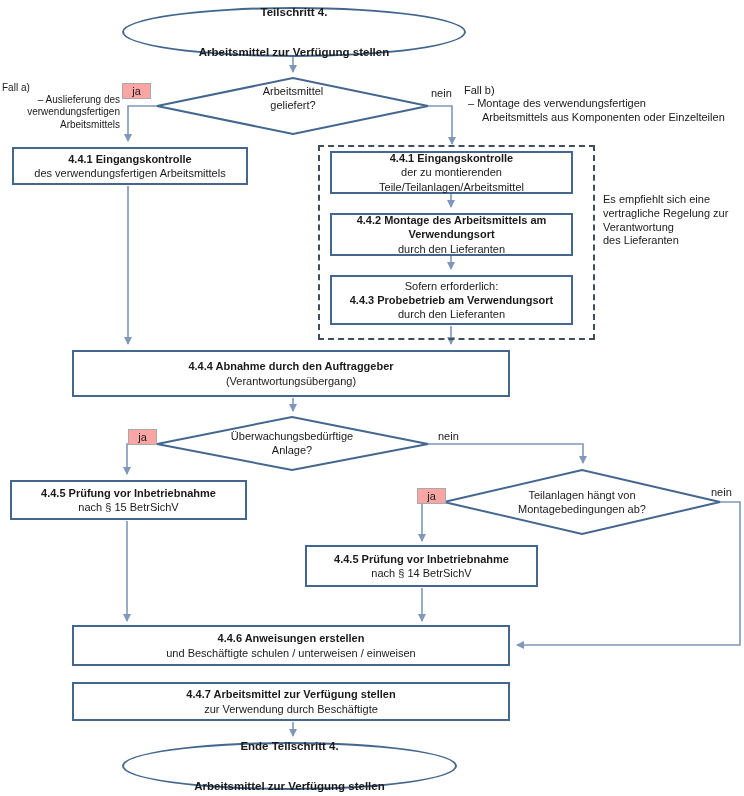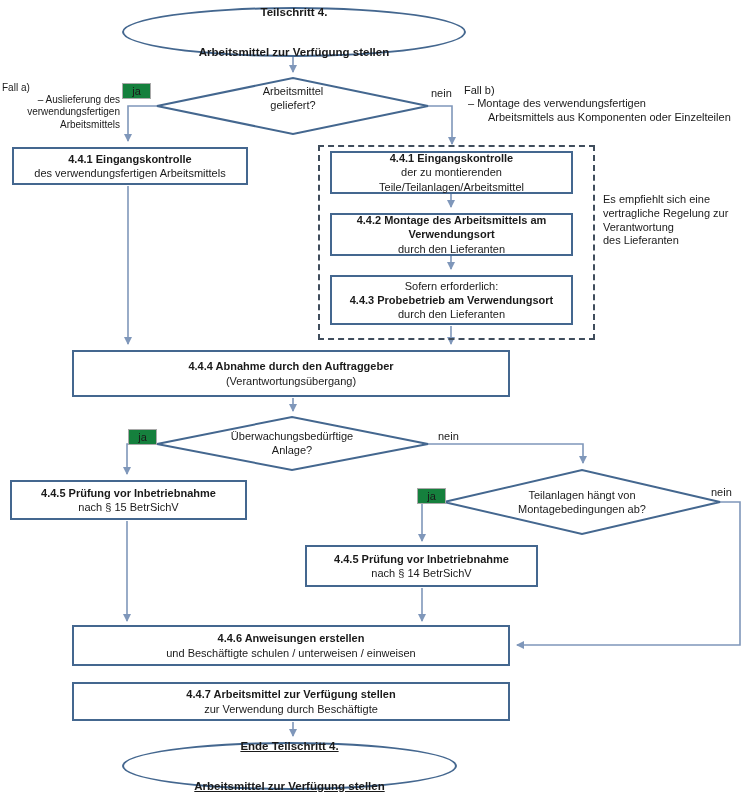--- a/index.html
+++ b/index.html
@@ -19,29 +19,29 @@
   .dashedbox{
     position:absolute;z-index:1;border:2px dashed #3f4d5c;background:transparent;
   }
   .dtext{
     position:absolute;z-index:3;text-align:center;font-size:11px;line-height:1.3;
   }
   .lbl{
     position:absolute;z-index:4;font-size:11px;line-height:1.1;
   }
   .jabox{
-    border:1px solid #a9a9a9;background:#15803d;width:27px;height:14px;
+    border:1px solid #a9a9a9;background:#fca5a5;width:27px;height:14px;
     display:flex;align-items:center;justify-content:center;
   }
   .sidenote{position:absolute;z-index:3;font-size:11px;line-height:1.25;}
   .fa{position:absolute;z-index:3;font-size:10px;line-height:1.22;width:118px;text-align:right;}
   .fa .first{text-align:left;}
   .fb{position:absolute;z-index:3;font-size:11px;line-height:1.22;text-align:left;}
   .fb .i1{margin-left:4px;}
-  .fb .i2{margin-left:24px;}
+  .fb .i2{margin-left:18px;}
 </style>
 </head>
 <body>
 
 <div id="canvas">
 
   <svg id="wires" width="744" height="796">
     <defs>
       <marker id="arr" markerWidth="9" markerHeight="9" refX="7" refY="4" orient="auto" markerUnits="userSpaceOnUse">
         <path d="M0,0 L8,4 L0,8 z" fill="#7f97ba"></path>
@@ -159,18 +159,18 @@
   <div class="node" style="left:72px;top:625px;width:434px;height:37px;">
     <div class="t">4.4.6 Anweisungen erstellen</div>
     <div>und Beschäftigte schulen / unterweisen / einweisen</div>
   </div>
 
   <div class="node" style="left:72px;top:682px;width:434px;height:35px;">
     <div class="t">4.4.7 Arbeitsmittel zur Verfügung stellen</div>
     <div>zur Verwendung durch Beschäftigte</div>
   </div>
 
-  <div class="node oval" style="left:122px;top:742px;width:331px;height:44px;text-decoration:underline;">
+  <div class="node oval" style="left:122px;top:742px;width:331px;height:44px;">
     <div>Ende Teilschritt 4.</div>
     <div>Arbeitsmittel zur Verfügung stellen</div>
   </div>
 
 </div>
 
 </body></html>

